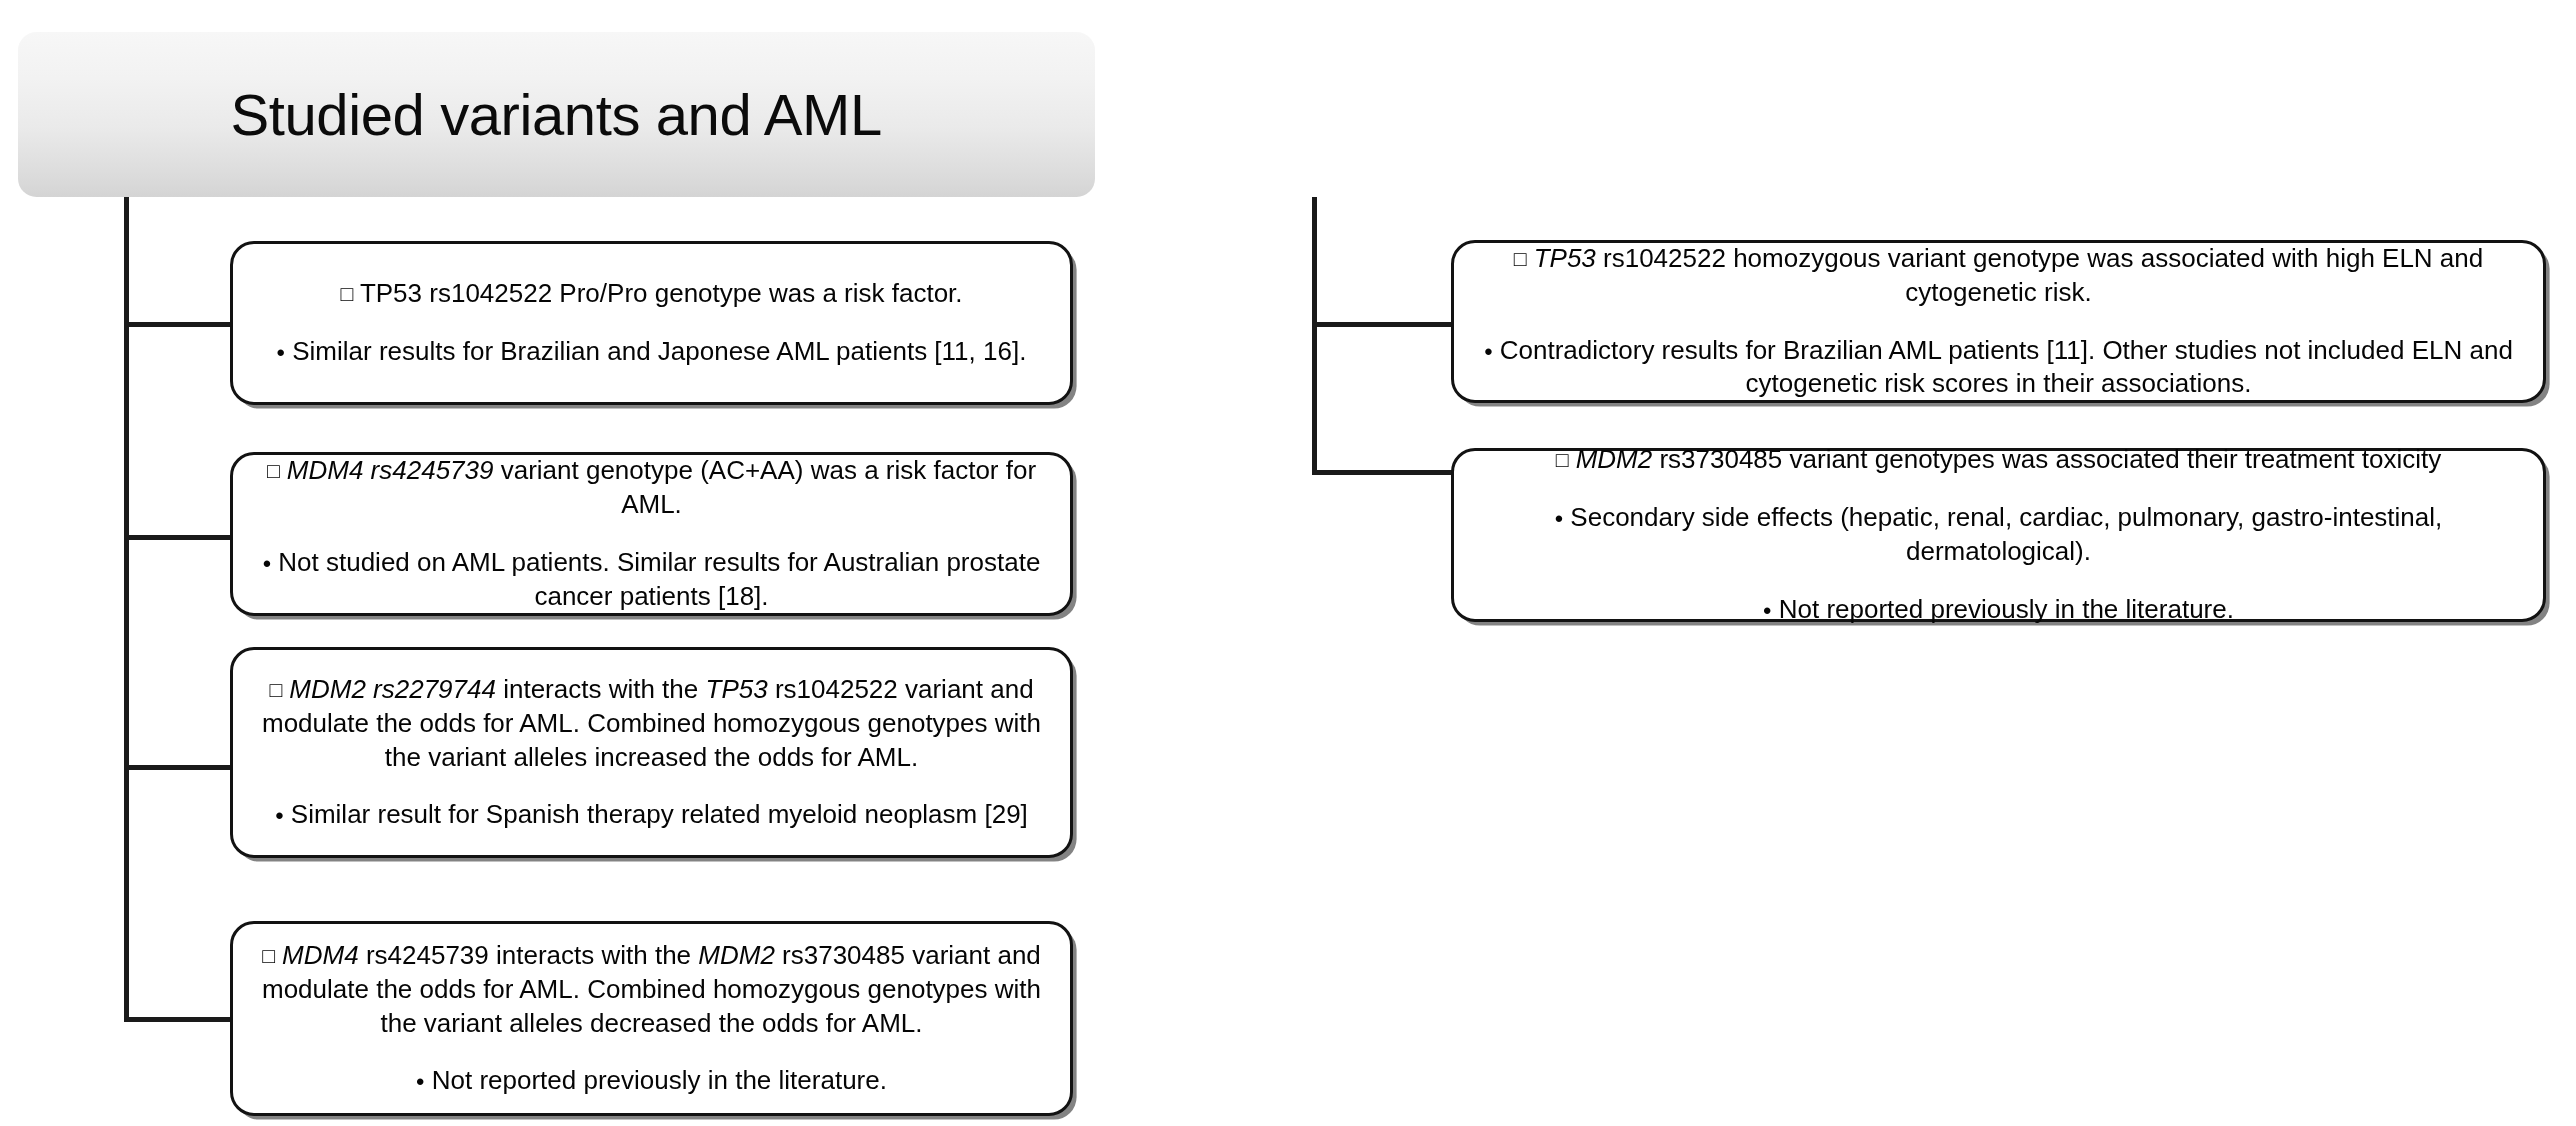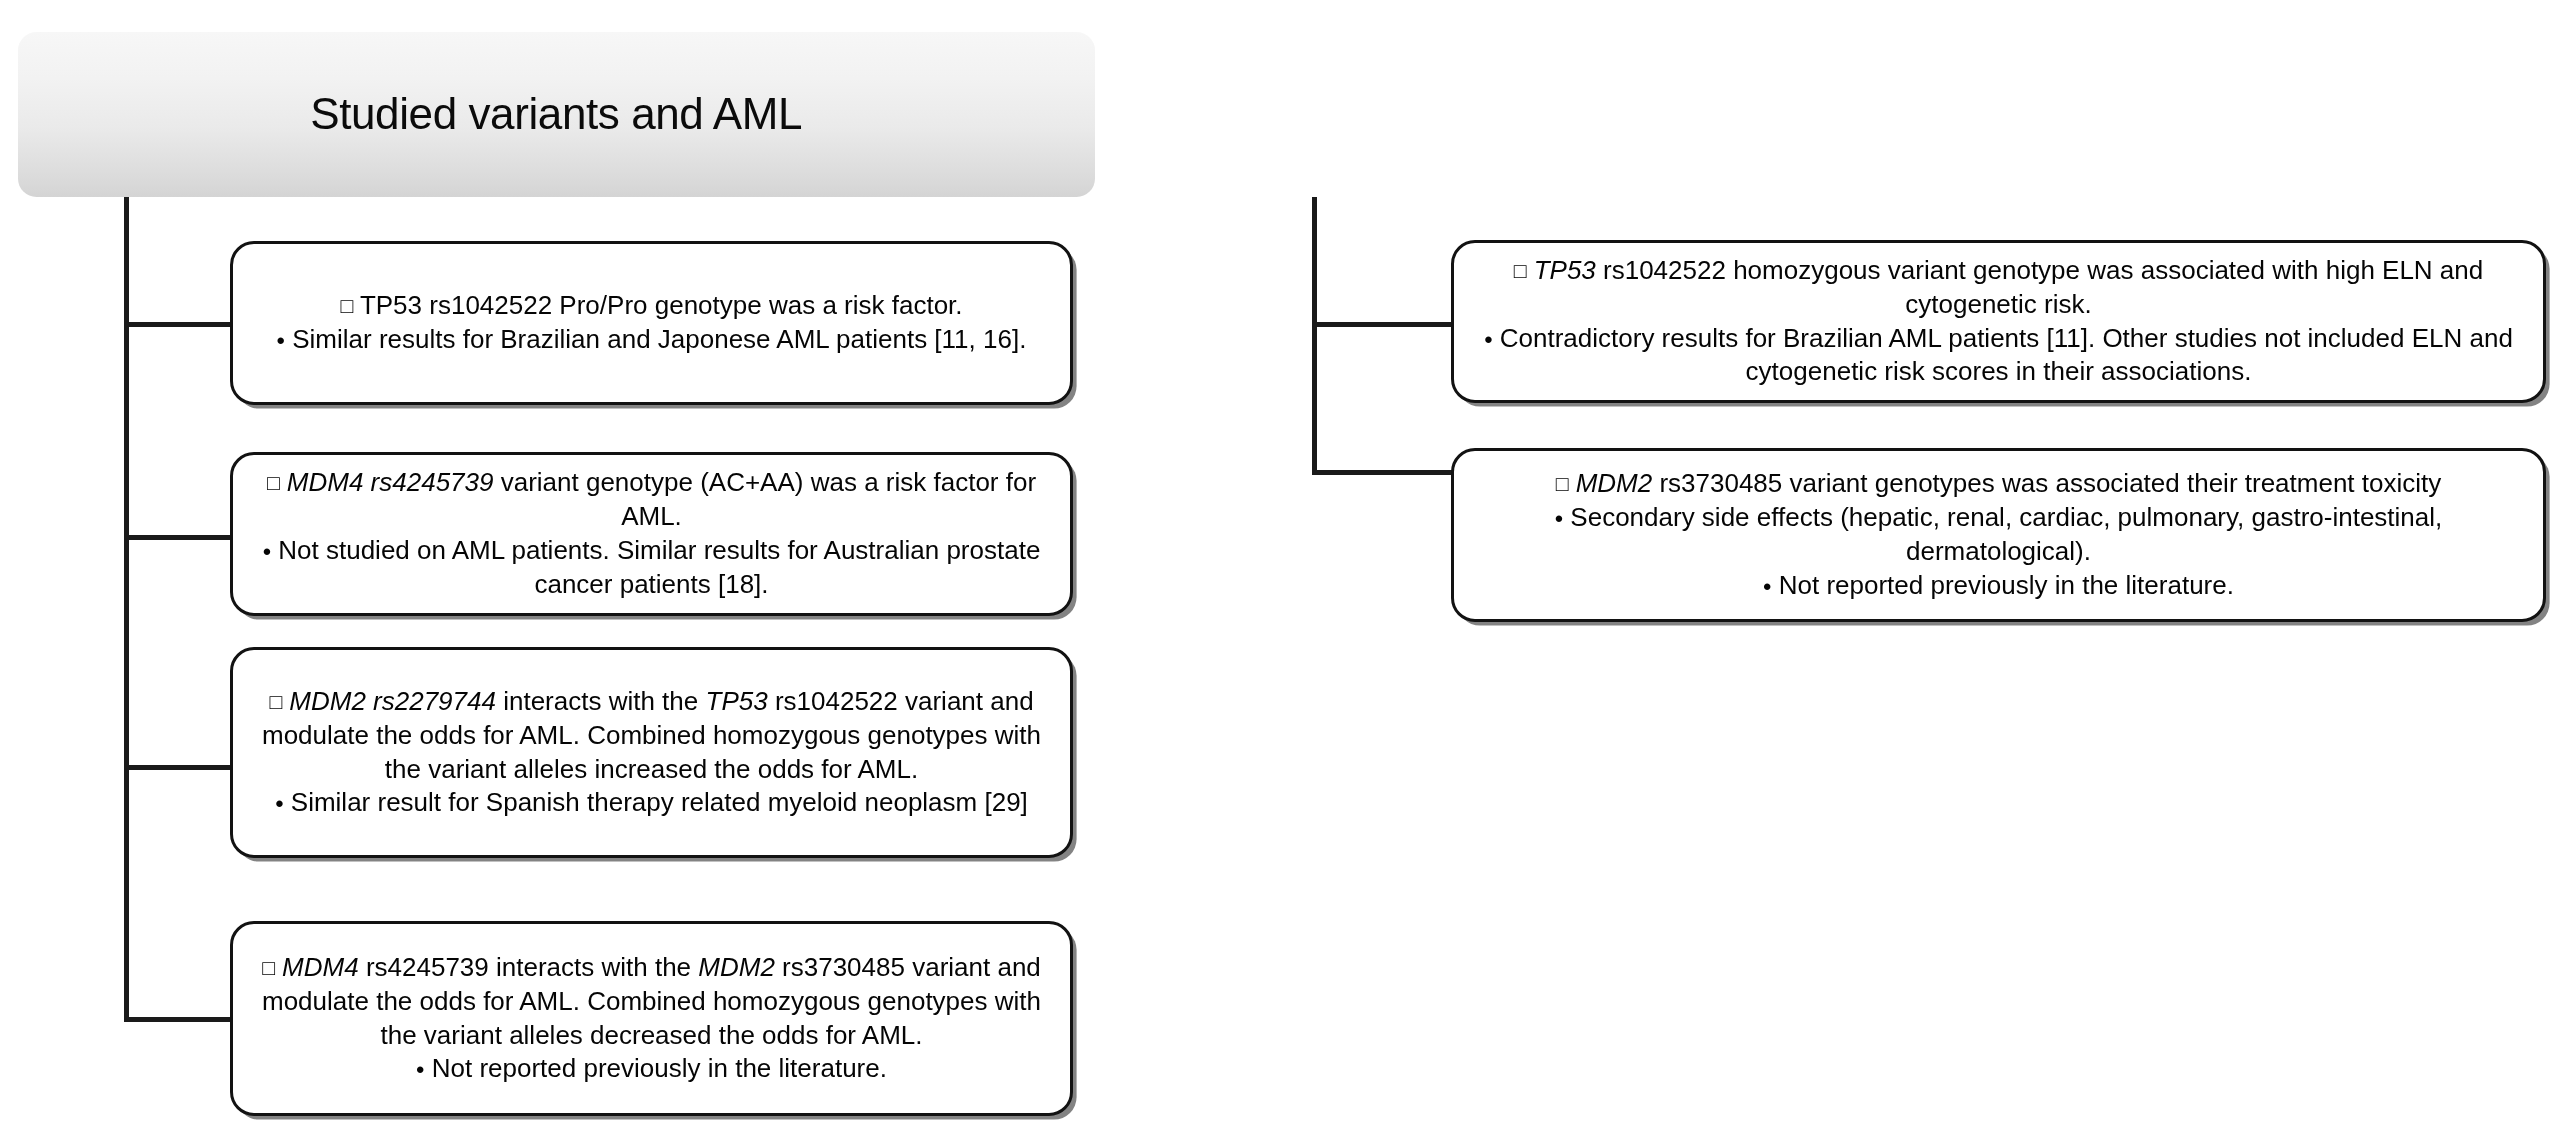--- a/index.html
+++ b/index.html
@@ -30,21 +30,21 @@
         #f2f2f2 28%,
         #eaeaea 58%,
         #dcdcdc 86%,
         #d4d4d4 100%);
     display: flex;
     align-items: center;
     justify-content: center;
     box-sizing: border-box;
   }
   .header-title {
-    font-size: 44px;
+    font-size: 58px;
     line-height: 1.02;
     letter-spacing: -0.4px;
     color: #0b0b0b;
     white-space: nowrap;
     font-weight: 400;
   }
 
   #header-left  { left: 17.7px;   top: 32px; width: 1077px; height: 165px; }
   #header-right { left: 1179px; top: 32px; width: 1378px; height: 165px; }
 
@@ -72,21 +72,21 @@
     flex-direction: column;
     justify-content: center;
     padding: 10px 28px;
   }
   .node-line {
     text-align: center;
     font-size: 26px;
     line-height: 1.30;
     color: #050505;
   }
-  .node-line.gap { }
+  .node-line.gap { margin-top: 24px; }
   .node-line i { font-style: italic; }
 
   .bullet-sq { font-size: 21px; vertical-align: 0.7px; }
   .bullet-rd { font-size: 24px; vertical-align: -0.7px; }
 </style>
 </head>
 <body>
 
 <div class="diagram">
 

